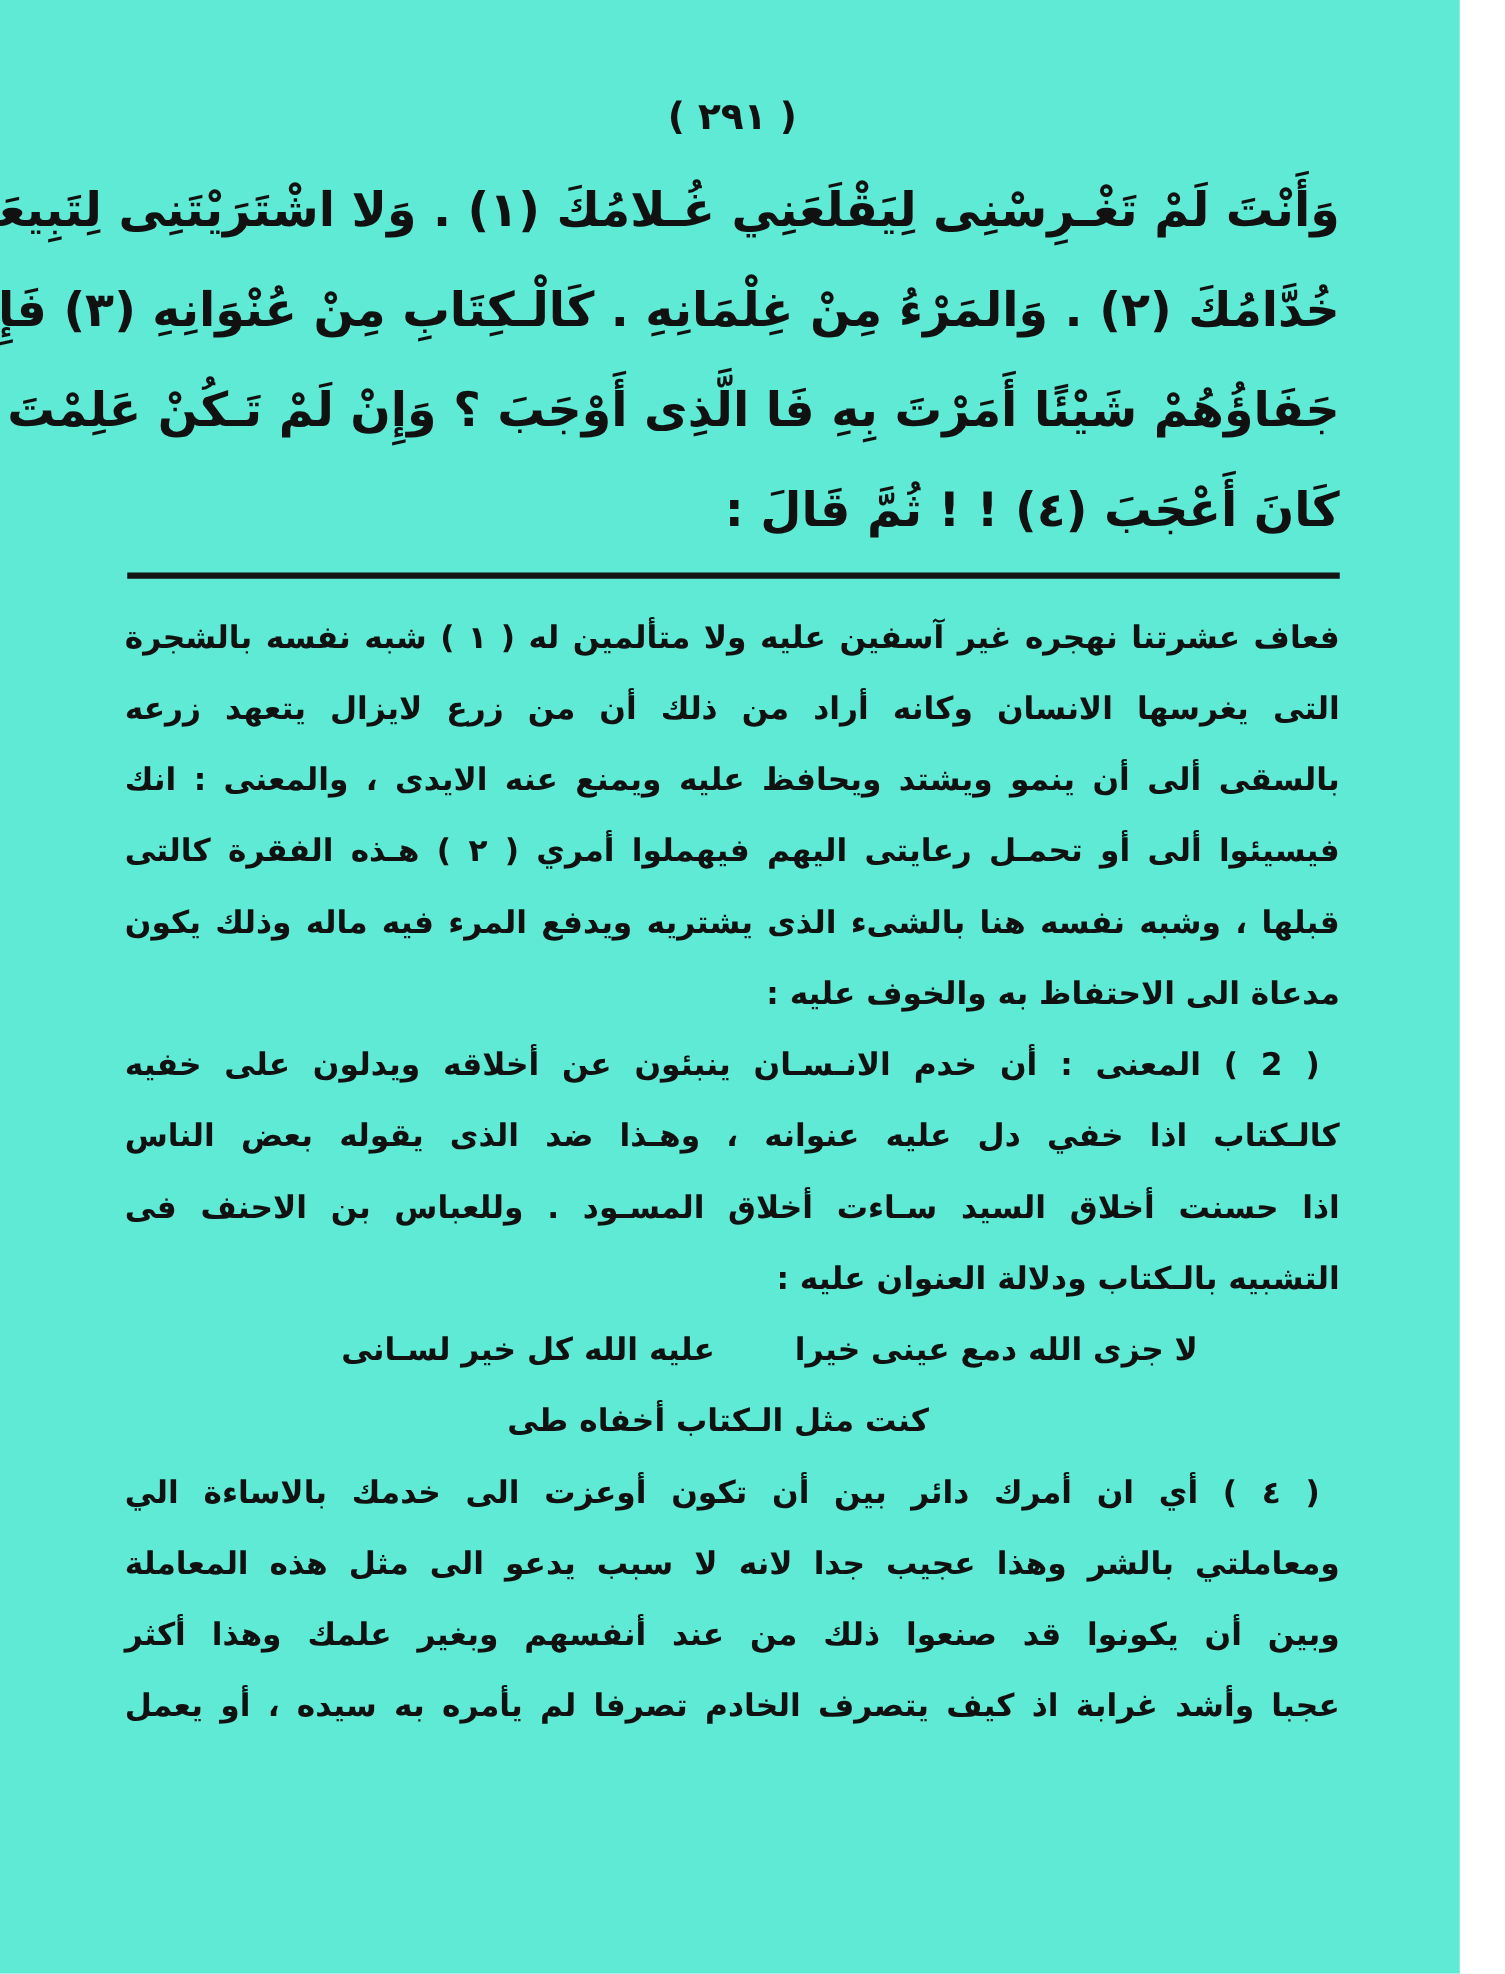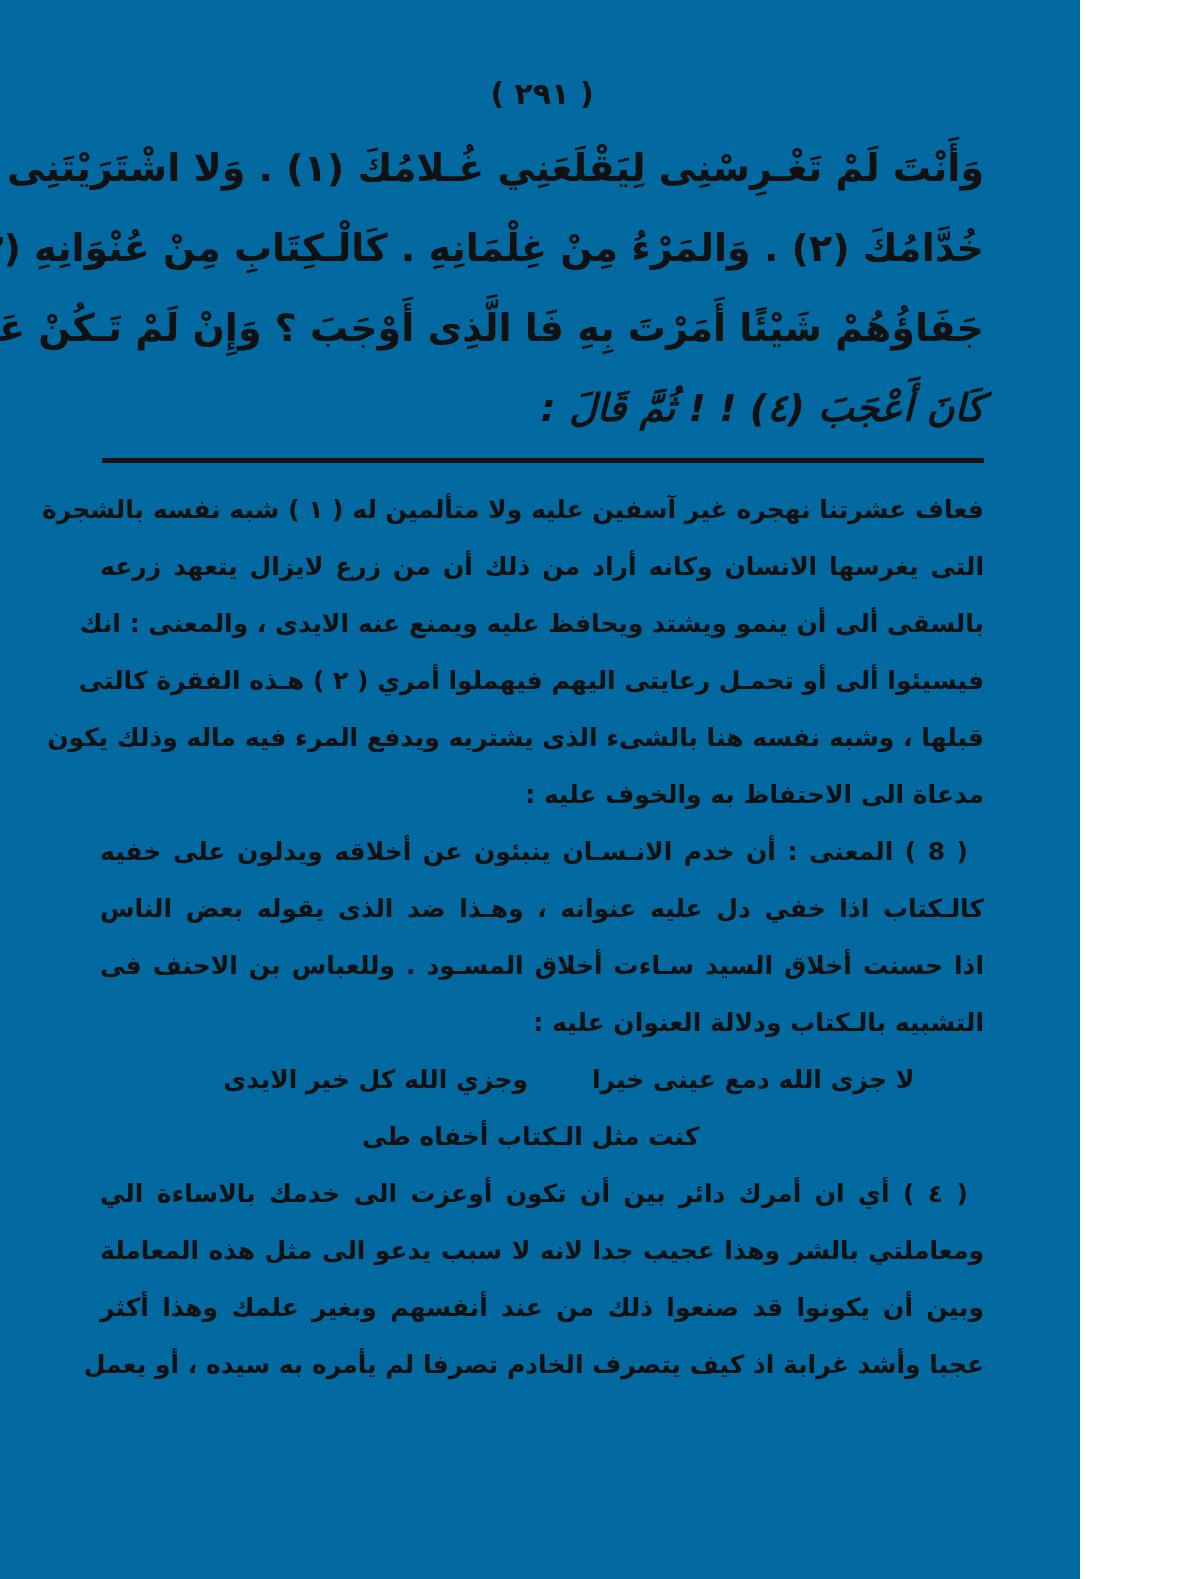--- a/index.html
+++ b/index.html
@@ -12,23 +12,23 @@
     height: 1579px;
     position: relative;
     overflow: hidden;
     font-family: "DejaVu Sans", sans-serif;
     color: #111111;
     direction: rtl;
   }
   .page {
     position: absolute;
     top: 0; left: 0;
-    width: 1080px;
+    width: 1168px;
     height: 1579px;
-    background: #0369a1;
+    background: #5eead4;
   }
   .content {
     position: absolute;
     top: 72px;
     right: 96px;
     left: 100px;
   }
   .page-number {
     text-align: center;
     font-size: 30px;
@@ -45,21 +45,20 @@
     height: 80px;
     line-height: 80px;
     text-align: justify;
     text-align-last: justify;
     white-space: nowrap;
     text-justify: inter-word;
   }
   .main-line.short {
     text-align: center;
     text-align-last: right;
-    font-style: italic;
   }
   .divider {
     border: none;
     border-top: 5px solid #151515;
     margin: 10px 0 18px 2px;
   }
   .fn-block {
     font-size: 25px;
     font-weight: bold;
   }
@@ -121,29 +120,29 @@
     <hr class="divider">
 
     <div class="fn-block">
       <div class="fn-line">فعاف عشرتنا نهجره غير آسفين عليه ولا متألمين له ( ١ ) شبه نفسه بالشجرة</div>
       <div class="fn-line">التى يغرسها الانسان وكانه أراد من ذلك أن من زرع لايزال يتعهد زرعه</div>
       <div class="fn-line">بالسقى ألى أن ينمو ويشتد ويحافظ عليه ويمنع عنه الايدى ، والمعنى : انك</div>
       <div class="fn-line">فيسيئوا ألى أو تحمـل رعايتى اليهم فيهملوا أمري ( ٢ ) هـذه الفقرة كالتى</div>
       <div class="fn-line">قبلها ، وشبه نفسه هنا بالشىء الذى يشتريه ويدفع المرء فيه ماله وذلك يكون</div>
       <div class="fn-line short">مدعاة الى الاحتفاظ به والخوف عليه :</div>
 
-      <div class="fn-line indent">( 8 ) المعنى : أن خدم الانـسـان ينبئون عن أخلاقه ويدلون على خفيه</div>
+      <div class="fn-line indent">( 2 ) المعنى : أن خدم الانـسـان ينبئون عن أخلاقه ويدلون على خفيه</div>
       <div class="fn-line">كالـكتاب اذا خفي دل عليه عنوانه ، وهـذا ضد الذى يقوله بعض الناس</div>
       <div class="fn-line">اذا حسنت أخلاق السيد سـاءت أخلاق المسـود . وللعباس بن الاحنف فى</div>
       <div class="fn-line short">التشبيه بالـكتاب ودلالة العنوان عليه :</div>
 
       <div class="poem">
         <div class="poem-row">
           <div class="hemistich-right">لا جزى الله دمع عينى خيرا</div>
-          <div class="hemistich-left">وجزي الله كل خير الايدى</div>
+          <div class="hemistich-left">عليه الله كل خير لسـانى</div>
         </div>
         <div class="poem-row">
           <div class="hemistich-right">كنت مثل الـكتاب أخفاه طى</div>
         </div>
       </div>
 
       <div class="fn-line indent">( ٤ ) أي ان أمرك دائر بين أن تكون أوعزت الى خدمك بالاساءة الي</div>
       <div class="fn-line">ومعاملتي بالشر وهذا عجيب جدا لانه لا سبب يدعو الى مثل هذه المعاملة</div>
       <div class="fn-line">وبين أن يكونوا قد صنعوا ذلك من عند أنفسهم وبغير علمك وهذا أكثر</div>
       <div class="fn-line">عجبا وأشد غرابة اذ كيف يتصرف الخادم تصرفا لم يأمره به سيده ، أو يعمل</div>

